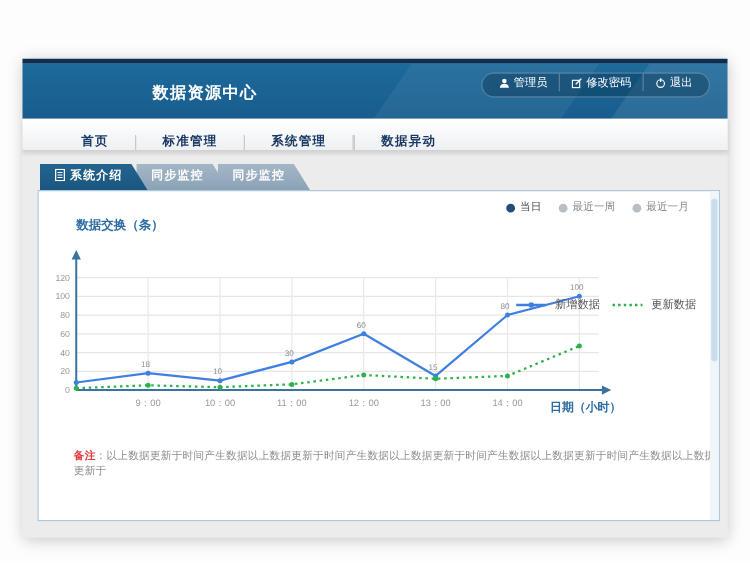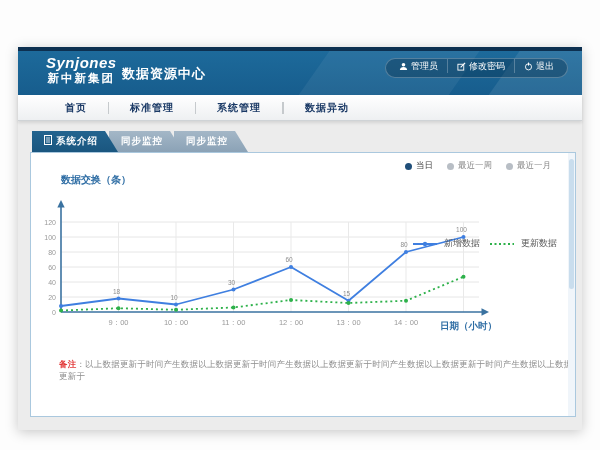--- a/index.html
+++ b/index.html
@@ -19,21 +19,21 @@
   .logo .main { font-size:15px; font-weight:bold; letter-spacing:.5px; font-style:italic; }
   .logo .sub { font-size:11.5px; font-weight:bold; letter-spacing:2px; }
   .app-title { position:absolute; left:104px; top:14px; color:#fff; font-size:13px; font-weight:bold; letter-spacing:1px; }
   .user-pill { position:absolute; right:14px; top:7px; height:20px; display:flex; align-items:flex-start;
                background:rgba(5,40,66,.35); border:1px solid rgba(255,255,255,.25); border-radius:11px; padding:0 4px; }
   .pill-btn { display:flex; align-items:center; gap:3px; padding:0 9px; color:#fff; font-size:9px; cursor:pointer; height:14px; }
   .pill-btn + .pill-btn { border-left:1px solid rgba(255,255,255,.25); }
 
   
   .navbar { position:relative; height:26px; background:linear-gradient(180deg,#ffffff,#eef0f2);
-            border-bottom:1px solid #cfd3d6; box-shadow:0 2px 3px rgba(0,0,0,.10); display:flex; align-items:center; padding-left:26px; z-index:5; }
+            border-bottom:1px solid #cfd3d6; box-shadow:0 2px 3px rgba(0,0,0,.10); display:flex; align-items:flex-end; padding-left:26px; z-index:5; }
   .nav-item { color:#1b3a66; font-size:10px; font-weight:bold; padding:0 21px; letter-spacing:1px; cursor:pointer; }
   .nav-div { width:1px; height:12px; background:#c6cacd; }
 
   
   .content { position:absolute; left:0; top:74px; right:0; bottom:0; background:#ececec; }
   .tabs { position:absolute; left:14px; top:6px; height:21px; display:flex; z-index:4; }
   .tab { position:relative; height:21px; line-height:21px; color:#fff; font-size:9.5px; font-weight:bold;
          padding:0 20px 3px 12px; letter-spacing:1px; cursor:pointer;
          clip-path:polygon(0 0,calc(100% - 13px) 0,100% 100%,0 100%); display:flex; align-items:center; gap:4px; }
   .tab.active { background:linear-gradient(180deg,#23648f,#1a567f); z-index:3; }
@@ -66,24 +66,20 @@
 </style>
 </head>
 <body>
 
 <div class="page">
   <div class="window">
 
     <div class="header">
       <div class="accent a1"></div>
       <div class="accent a2"></div>
-      <div class="logo">
-        <div class="main">Synjones</div>
-        <div class="sub">新中新集团</div>
-      </div>
       <div class="app-title">数据资源中心</div>
       <div class="user-pill">
         <div class="pill-btn">
           <svg width="9" height="9" viewBox="0 0 10 10">
               <circle cx="5" cy="3" r="2" fill="#fff"></circle>
               <path d="M1 9c0-2.2 1.8-3.5 4-3.5S9 6.8 9 9z" fill="#fff"></path>
             </svg>
           <span>管理员</span>
         </div>
         <div class="pill-btn">

